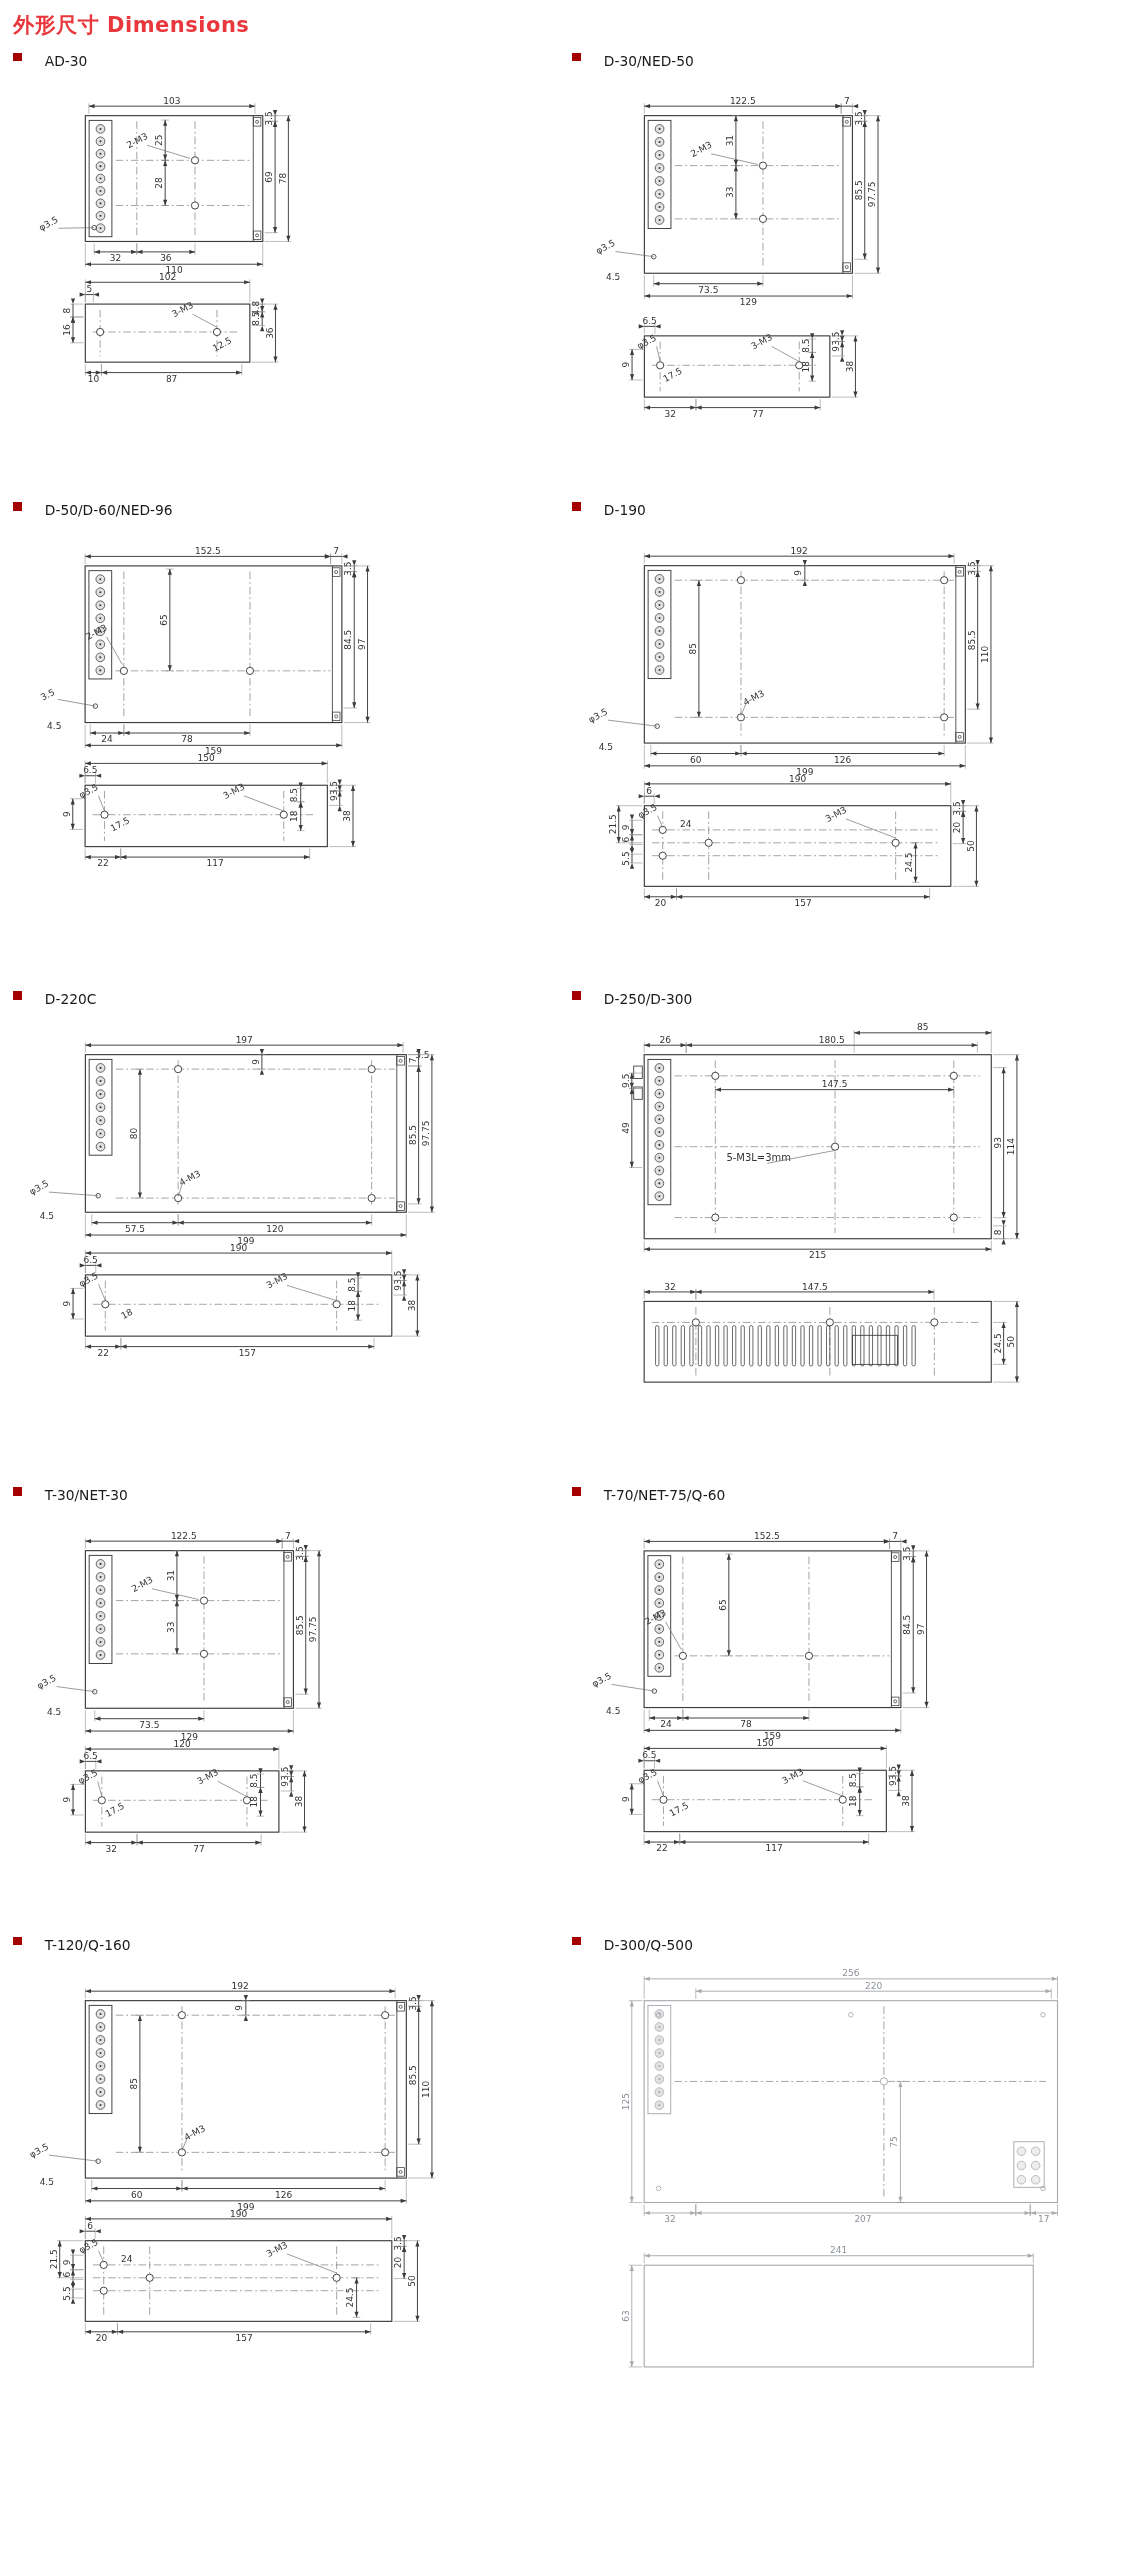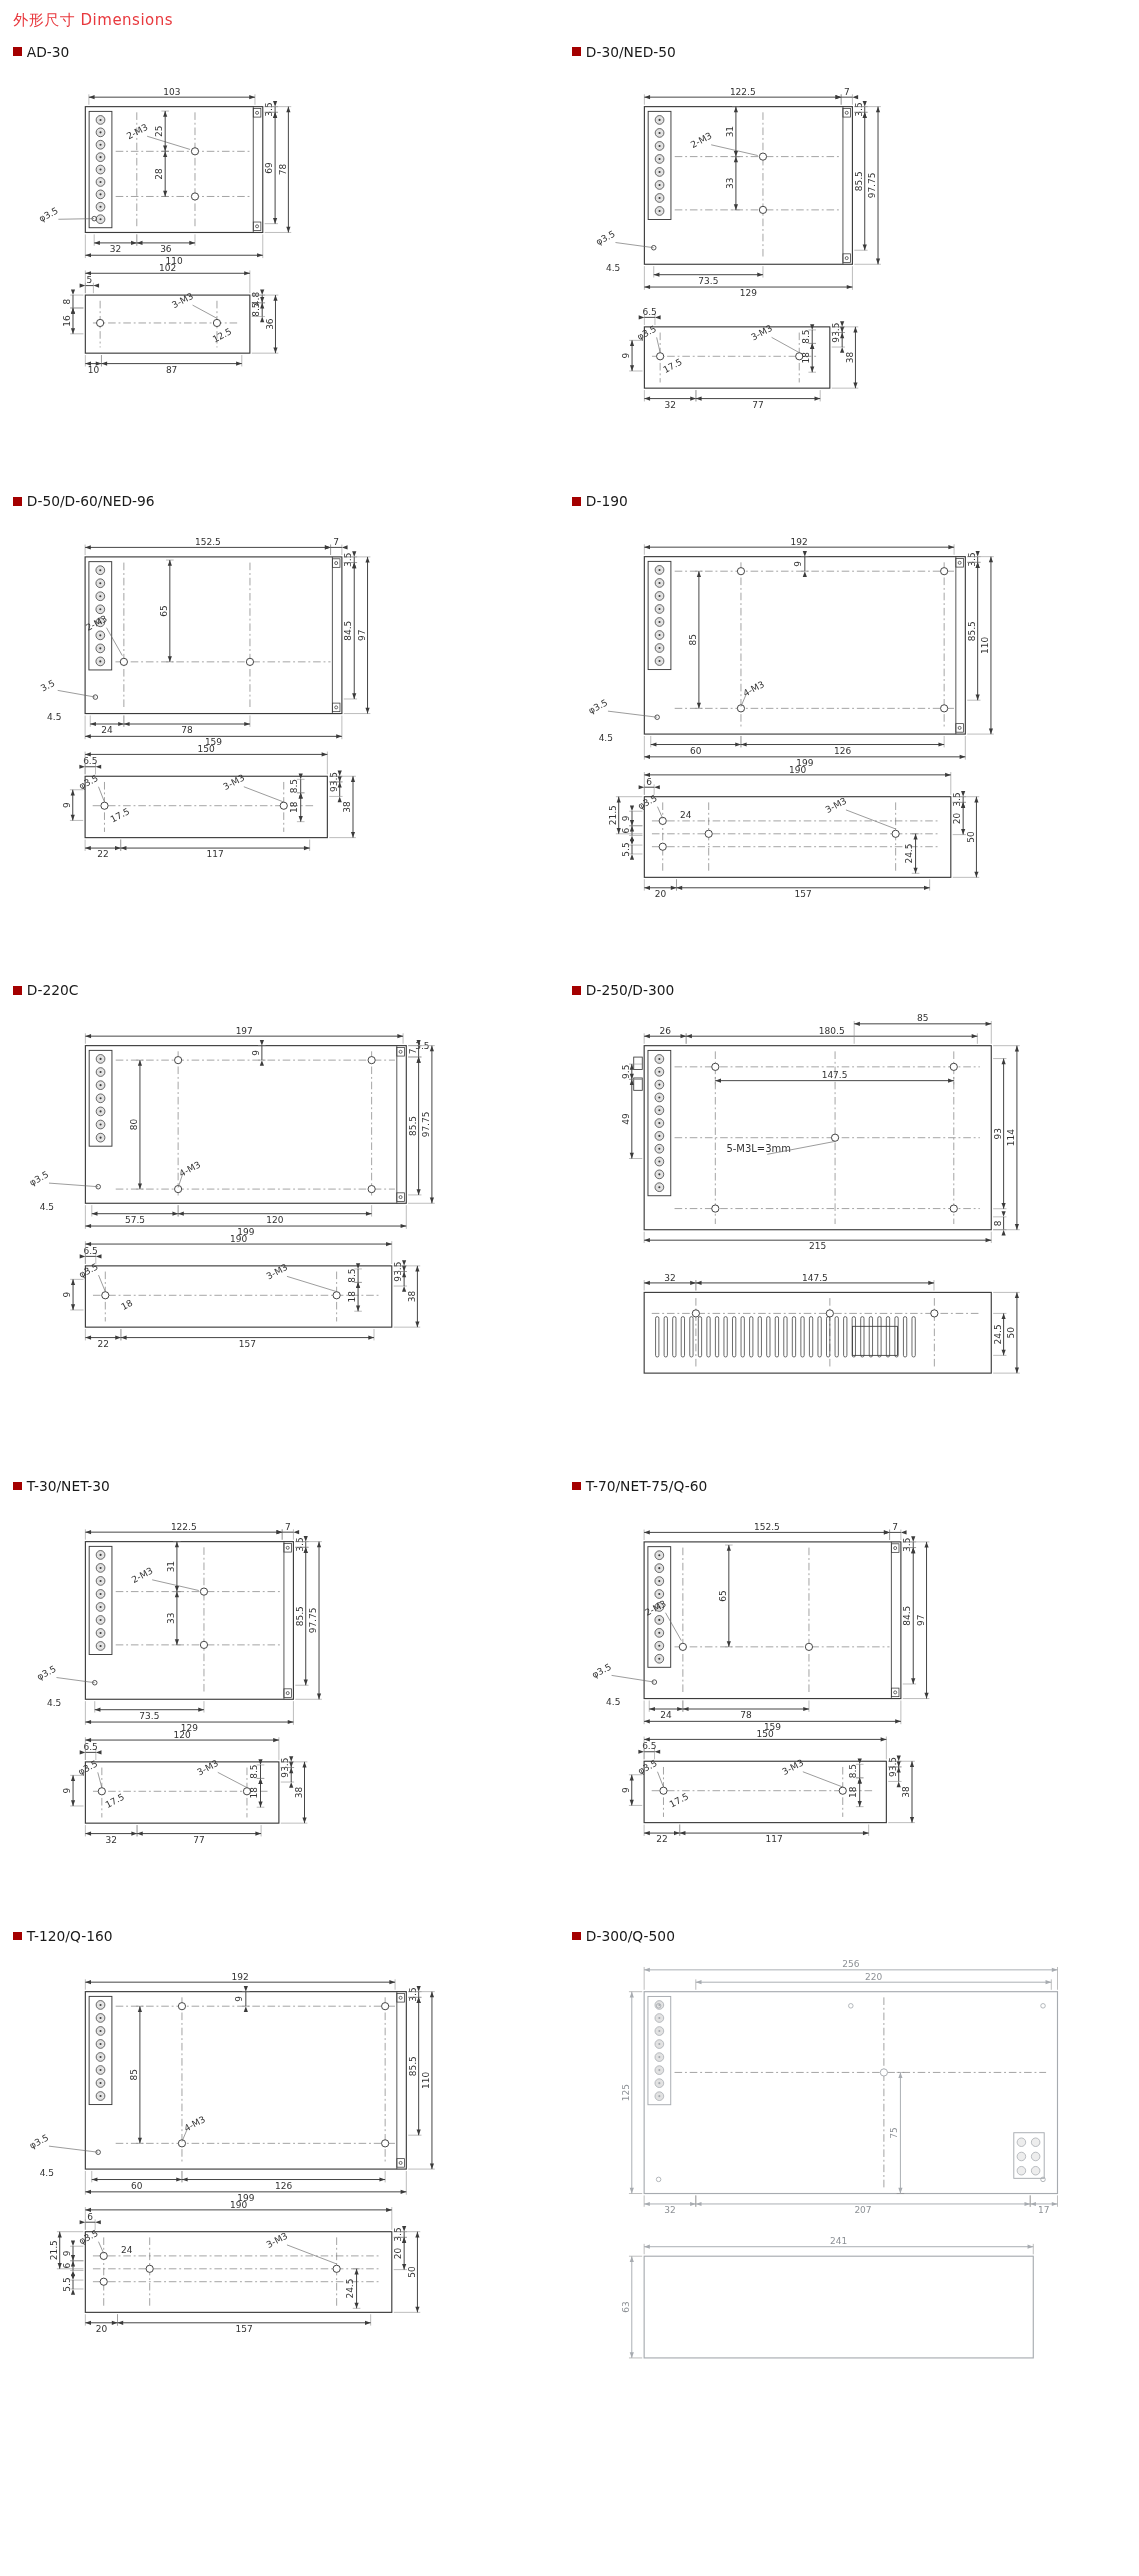--- a/index.html
+++ b/index.html
@@ -1,21 +1,21 @@
 <!DOCTYPE html>
 <html style="font-size:15px"><head>
 <meta charset="utf-8">
 <style>
   *{box-sizing:border-box}
   body{margin:0;background:#ffffff;font-family:"DejaVu Sans","Liberation Sans",sans-serif;color:#222}
   .page{width:1140px;min-height:2576px;padding:11.4px 11.4px 38px}
-  h1.title{font-size:15px;margin:0 0 13.3px 1.9px;font-weight:400;letter-spacing:0.5px}
+  h1.title{font-size:21px;margin:0 0 13.3px 1.9px;font-weight:700;letter-spacing:0.5px}
   .grid{display:grid;grid-template-columns:559px 559px;row-gap:61px;align-items:start}
   .section{width:551px}
-  .sec-header{display:flex;align-items:center;gap:5px;font-size:13.8px;color:#1a1a1a;margin:0 0 3.8px 1.9px}
+  .sec-header{display:flex;align-items:flex-start;gap:23px;font-size:13.8px;color:#1a1a1a;margin:0 0 3.8px 1.9px}
   .bullet{width:8.5px;height:8.5px;flex:0 0 auto;display:inline-block}
   svg{display:block}
   svg text{font-family:"DejaVu Sans","Liberation Sans",sans-serif}
 </style>
 </head>
 <body>
 
 <div class="page">
   <h1 class="title" style="color: rgb(232, 56, 61);">外形尺寸 Dimensions</h1>
   <div class="grid" id="sections">

